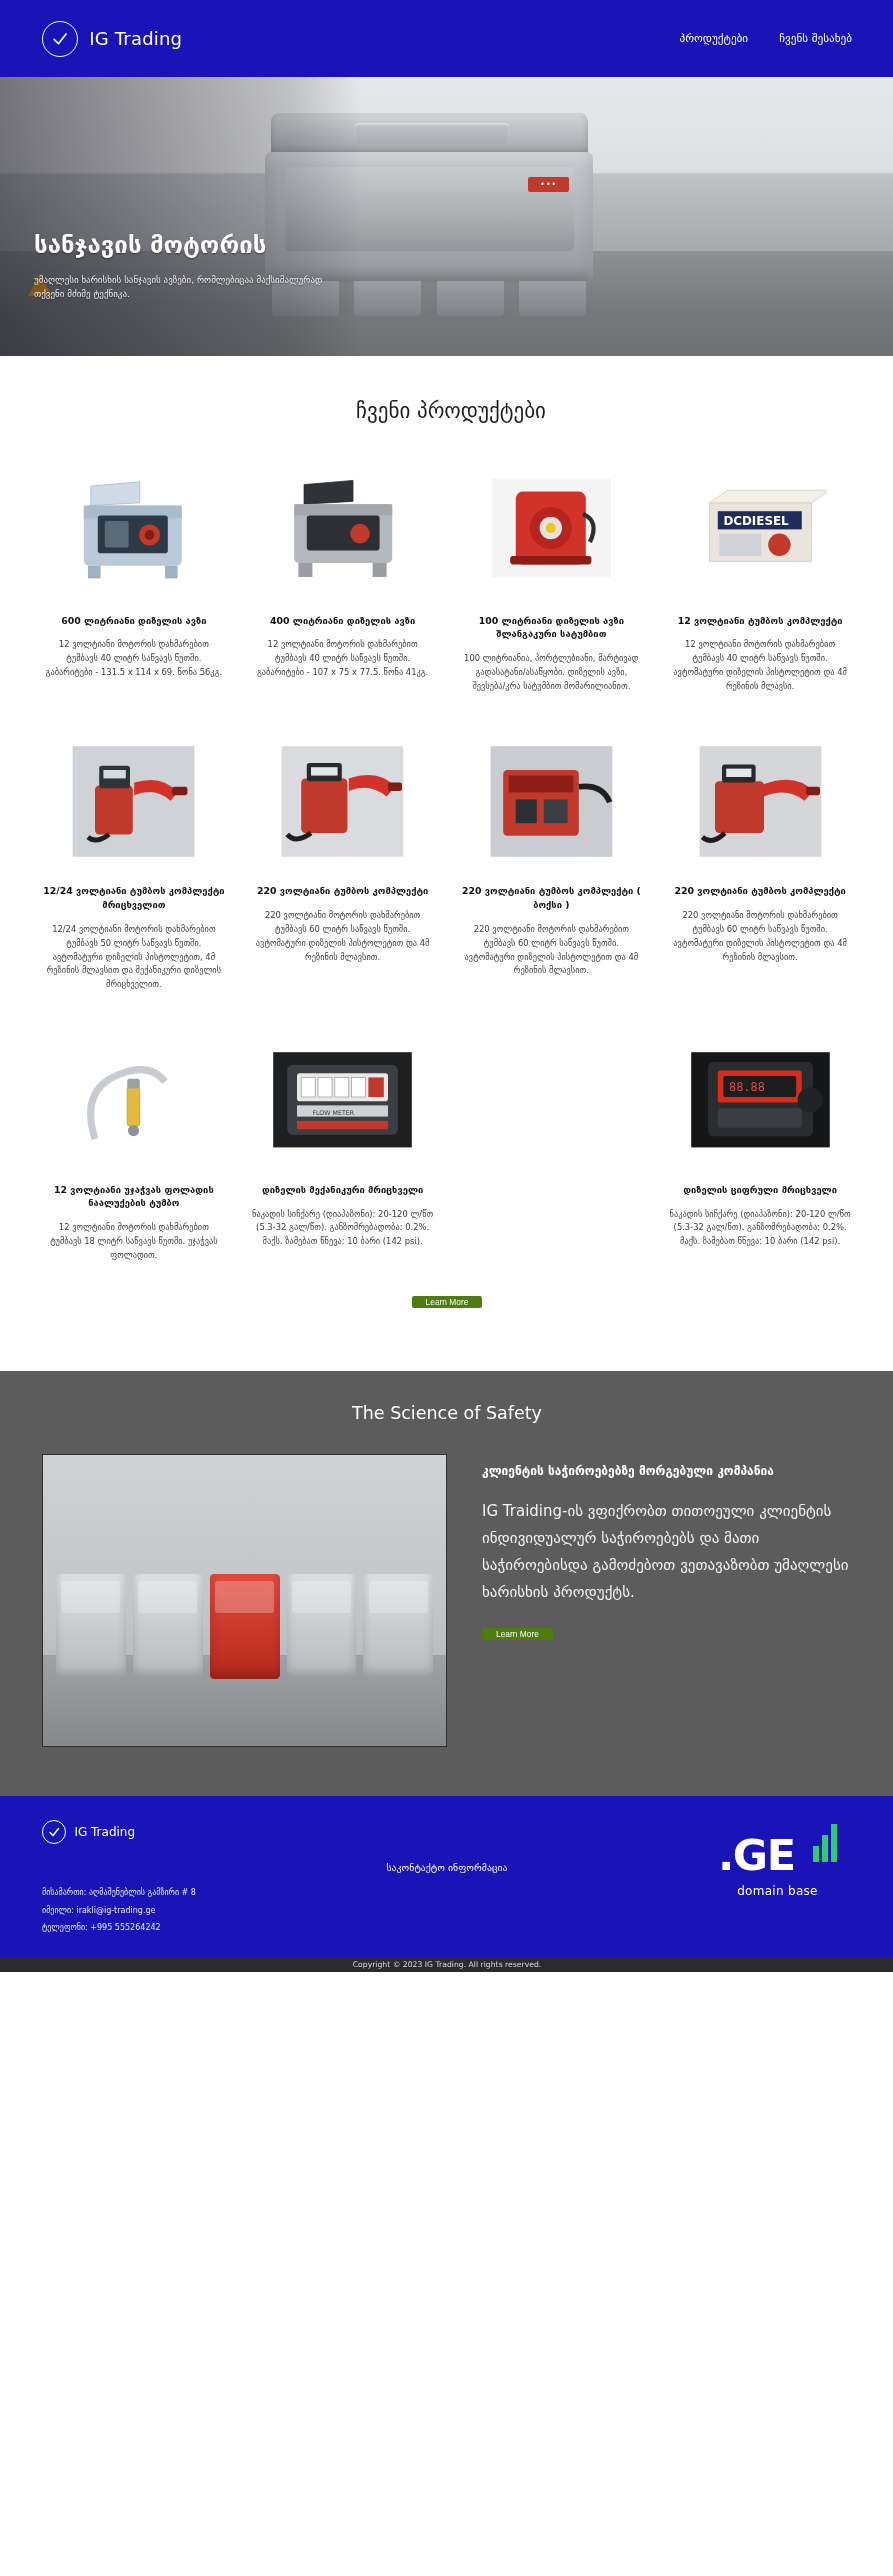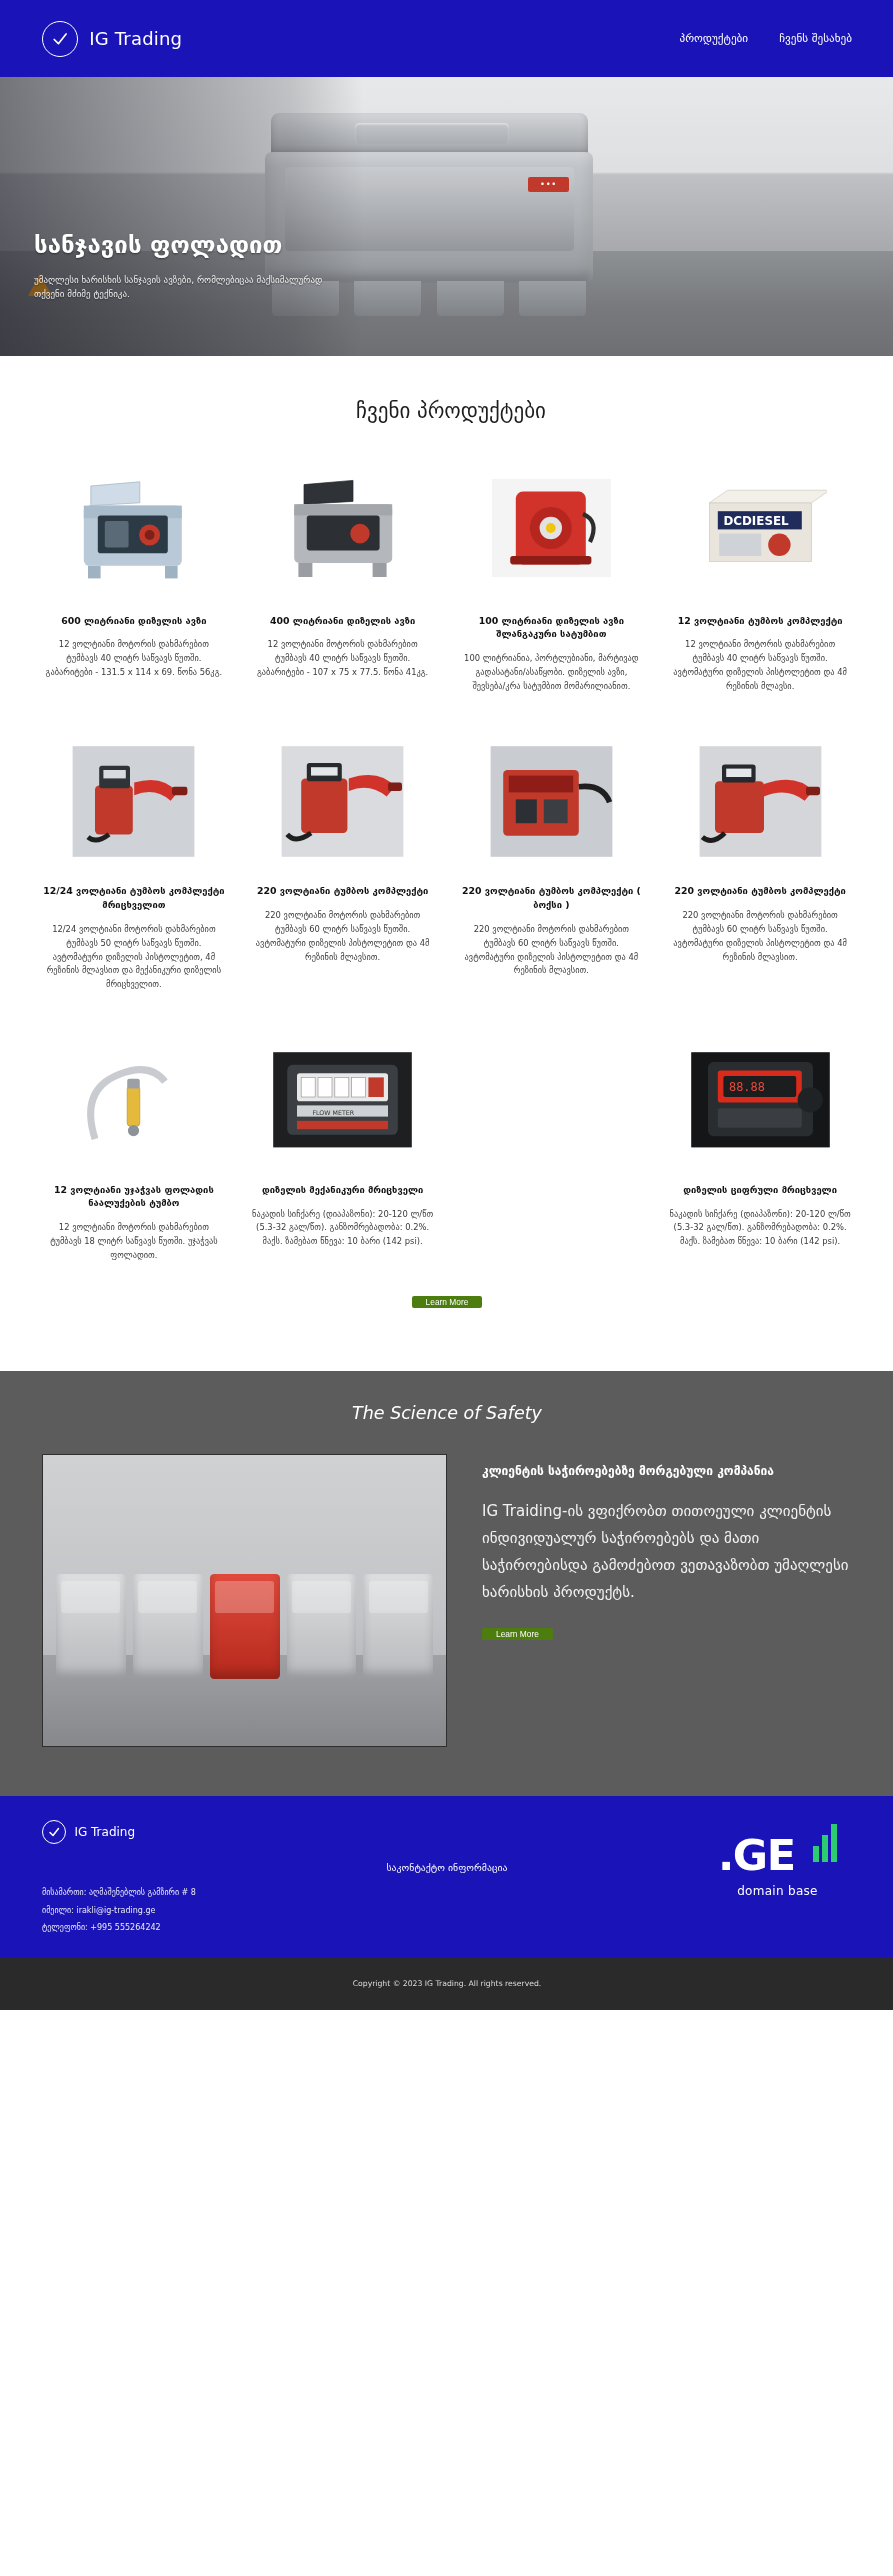--- a/index.html
+++ b/index.html
@@ -189,21 +189,20 @@
   .science {
     background: #5c5c5c;
     padding: 32px 0 49px;
   }
   .science h2 {
     text-align: center;
     color: #ffffff;
     font-weight: 400;
     font-size: 17.5px;
     margin-bottom: 31px;
-    font-style: italic;
   }
   .science-inner {
     width: 810px; margin: 0 auto;
     display: flex; gap: 35px; align-items: flex-start;
   }
   .science-photo {
     width: 405px; height: 293px;
     border: 0.7px solid #2f2f2f;
     background: linear-gradient(180deg,#cfd1d3 0%, #c2c4c7 55%, #a9abae 100%);
     position: relative;
@@ -253,21 +252,21 @@
   }
   .ge-main { font-size: 43px; font-weight: 700; letter-spacing: -1.4px; line-height: 1; }
   .ge-bars { display:inline-flex; align-items:flex-end; gap:2.8px; margin-left: 4.2px; vertical-align: 8.4px;}
   .ge-bars i { display:block; width: 6.3px; background:#2ecc71; }
   .ge-sub { font-size: 12px; margin-top: 7px; letter-spacing: 0.3px; }
   .copyright {
     background: #2a2a2a;
     color: #dddddd;
     text-align: center;
     font-size: 7.7px;
-    padding: 22px 0;
+    padding: 3px 0;
   }
 </style>
 </head>
 <body>
 
 <div class="navbar">
   <div class="brand">
     <span class="brand-mark">
       <svg width="19.6" height="19.6" viewBox="0 0 28 28" aria-hidden="true">
         <path d="M6 15 L12 21 L23 7" fill="none" stroke="#ffffff" stroke-width="2.4" stroke-linecap="round" stroke-linejoin="round"></path>
@@ -293,21 +292,21 @@
           <span></span>
           <span></span>
           <span></span>
           <span></span>
         </div>
     </div>
     <div class="hazard"></div>
   </div>
   <div class="hero-overlay"></div>
   <div class="hero-copy">
-    <div class="hero-title">სანჯავის ფოლადით</div>
+    <div class="hero-title">სანჯავის მოტორის</div>
     <div class="hero-sub">უმაღლესი ხარისხის სანჯავის ავზები, რომლებიცაა მაქსიმალურად თქვენი მძიმე ტექნიკა.</div>
   </div>
 </section>
 
 <section class="products-section">
   <h2 class="section-title">ჩვენი პროდუქტები</h2>
 
   <div class="grid">
 
     <div class="card">

